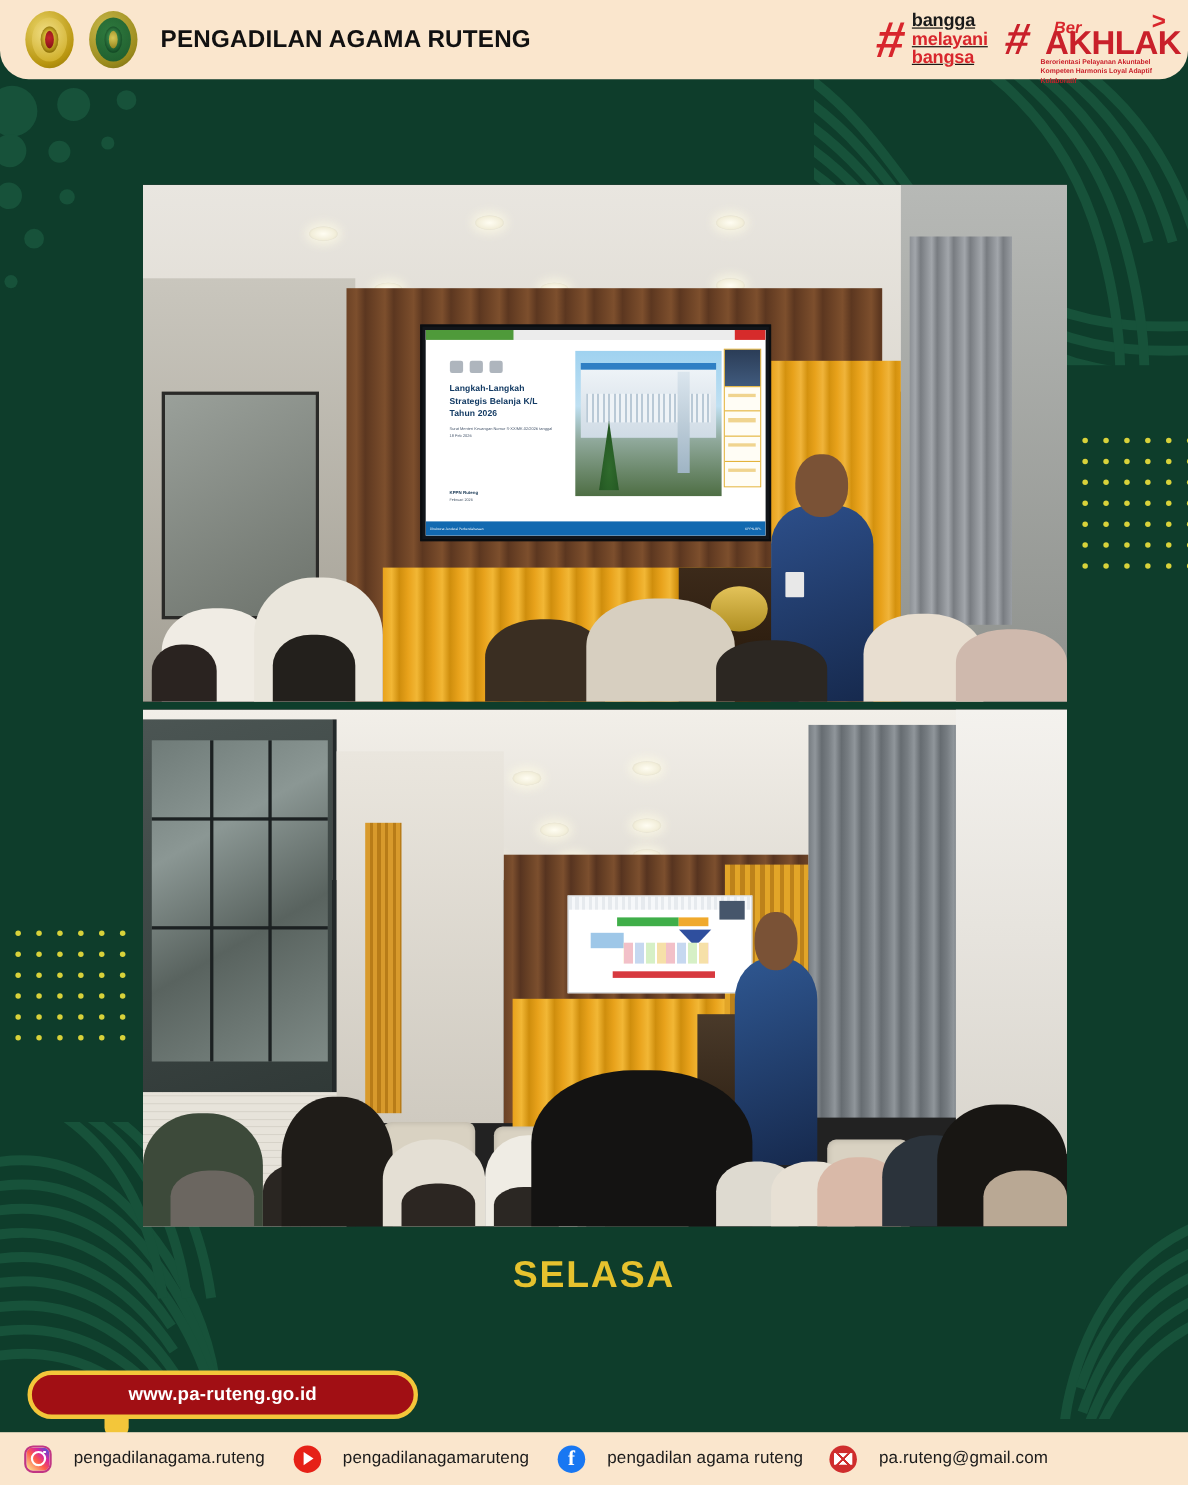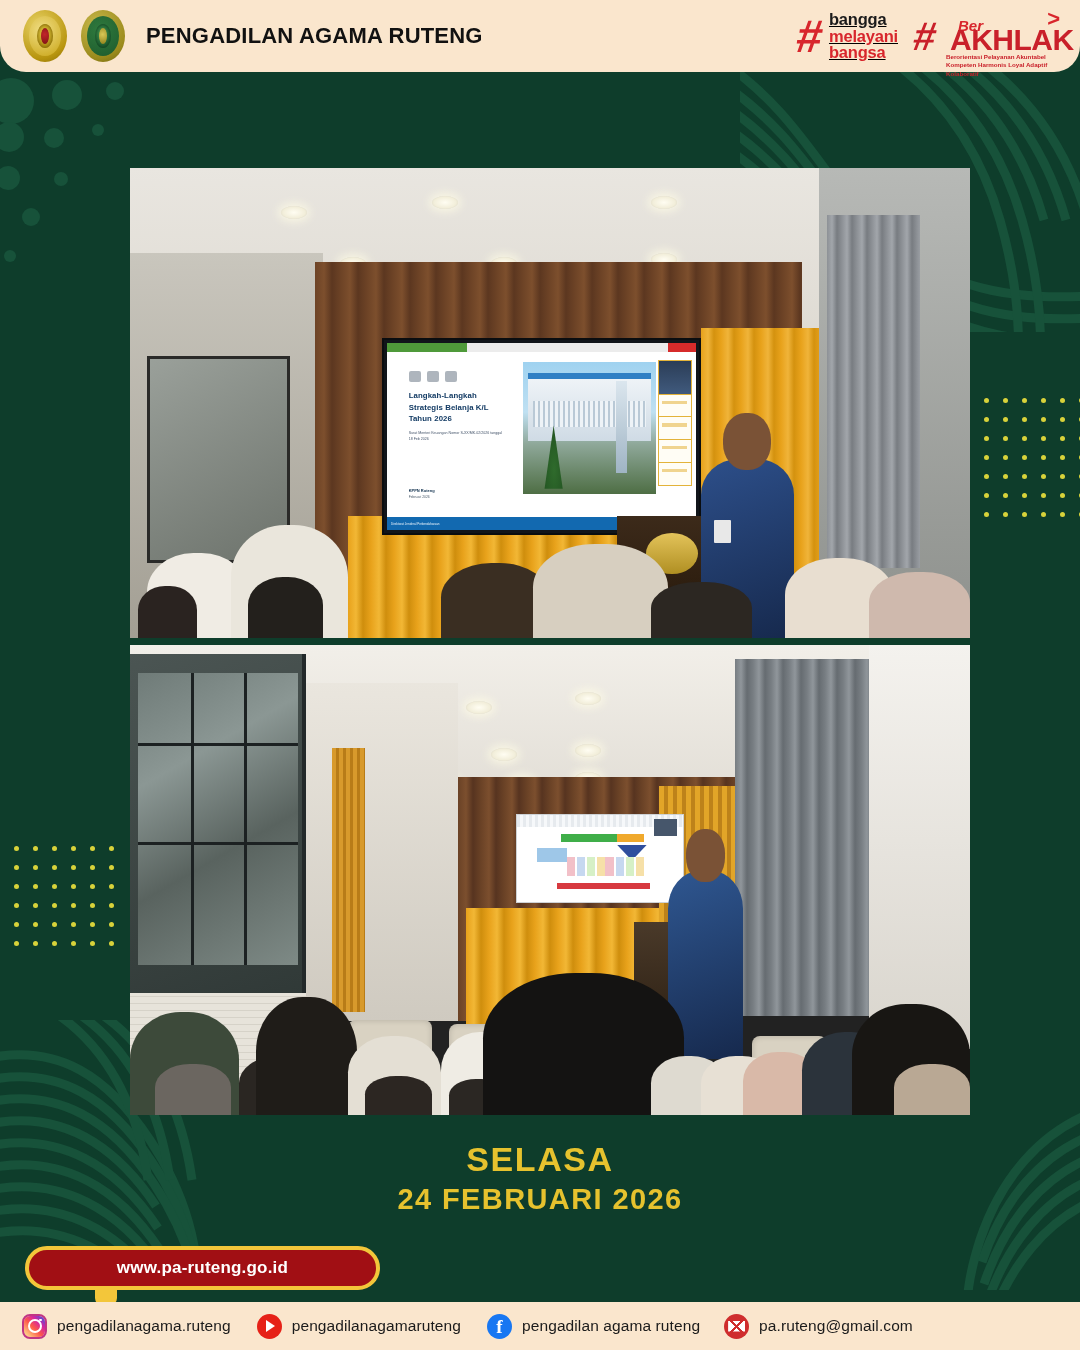--- a/index.html
+++ b/index.html
@@ -106,21 +106,21 @@
   #t-panel-yellow { position:absolute; left:68%; top:34%; width:14%; height:66%;
     background:repeating-linear-gradient(90deg,#e8a21b 0px,#f0b43a 7px,#d4920f 13px,#e8a21b 20px); }
   #t-wall-right { position:absolute; left:82%; top:0; width:18%; height:100%;
     background:linear-gradient(180deg,#b7b9b6,#8e918d); }
   #t-curtain { position:absolute; left:83%; top:10%; width:11%; height:75%;
     background:repeating-linear-gradient(90deg,#8d9196 0px,#a2a6ab 5px,#787c81 10px,#8d9196 15px); }
   #t-yellow-base { position:absolute; left:26%; top:74%; width:44%; height:26%;
     background:repeating-linear-gradient(90deg,#e8a21b 0px,#f2b735 8px,#cf8e0d 15px,#e8a21b 23px); }
 
   #t-screen { position:absolute; left:30%; top:27%; width:38%; height:42%;
-    background:#11151a; border:2px solid #0a0d10;margin-top:43px; }
+    background:#11151a; border:2px solid #0a0d10; }
   .slide { position:absolute; inset:3px; background:#ffffff; overflow:hidden;
            display:flex; flex-direction:column; }
   #t-slide-topbar { height:5%; background:#f4f4f4; display:flex; }
   #t-slide-topbar .g { width:26%; background:#4f9a3a; }
   #t-slide-topbar .w { flex:1; background:#ececec; }
   #t-slide-topbar .r { width:9%; background:#d62b2b; }
   #t-slide-body { flex:1; display:flex; position:relative; }
   #t-slide-left { width:42%; padding:6% 4% 0 7%; }
   #t-slide-logos { display:flex; gap:6px; margin-bottom:9%; }
   #t-slide-logos i { width:12px; height:11px; border-radius:2px; background:#9aa3ad;
@@ -235,21 +235,21 @@
   #website-pill { position:absolute; left:25px; top:1246px; width:355px; height:44px;
     background:#a10f14; border:4px solid #f3c63a; border-radius:24px; z-index:9;
     display:flex; align-items:center; justify-content:center; }
   #website-text { color:#fff; font-size:17px; font-weight:bold; letter-spacing:.2px; }
   #pill-nub { position:absolute; left:95px; top:1286px; width:22px; height:20px;
     background:#f3c63a; border-radius:0 0 8px 8px; z-index:8; }
 
   
   #footer { position:absolute; left:0; top:1302px; width:1080px; height:48px;
     background:#fae6cd; z-index:12; display:flex; align-items:center; }
-  .social { display:flex; align-items:center; gap:10px; }
+  .social { display:flex; align-items:center; gap:20px; }
   #social-ig { margin-left:22px; }
   #social-yt { margin-left:26px; }
   #social-fb { margin-left:26px; }
   #social-mail { margin-left:24px; }
   .social .label { font-size:15.5px; color:#1b1b1b; letter-spacing:.1px; }
   .sicon { width:25px; height:25px; flex:0 0 auto; position:relative; }
   
   #icon-instagram { border-radius:8px; border:2.6px solid #c13584;
     background:linear-gradient(45deg,#fdf497,#fd5949 45%,#d6249f 70%,#285AEB 100%);
     background-clip:padding-box; }
@@ -599,21 +599,20 @@
     <div class="aud" style="left:68%; width:9%;  height:30%; background:#e7e0d4;"></div>
     <div class="aud" style="left:73%; width:9%;  height:32%; background:#d9b9a8;"></div>
     <div class="aud" style="left:80%; width:11%; height:42%; background:#2b333b;"></div>
     <div class="aud" style="left:86%; width:14%; height:56%; background:#181613;"></div>
     <div class="aud" style="left:91%; width:9%;  height:26%; background:#b9a894;"></div>
   </div>
 </div>
 
 <div id="date-block">
   <div id="date-day">SELASA</div>
-  <div id="date-full">24 FEBRUARI 2026</div>
 </div>
 
 <div id="pill-nub"></div>
 <div id="website-pill">
   <span id="website-text">www.pa-ruteng.go.id</span>
 </div>
 
 <div id="footer">
 
   <div class="social" id="social-ig">

